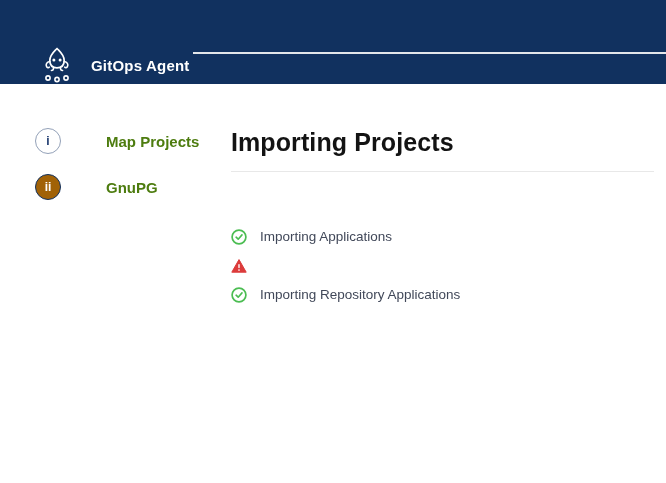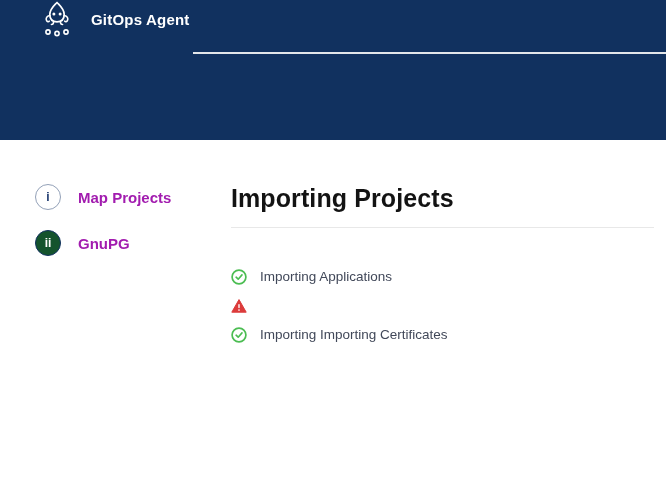--- a/index.html
+++ b/index.html
@@ -5,24 +5,24 @@
   * { margin: 0; padding: 0; box-sizing: border-box; }
   html, body {
     width: 666px; height: 483px;
     background: #ffffff;
     font-family: "Liberation Sans", "DejaVu Sans", sans-serif;
     overflow: hidden;
   }
 
   
   .app-header {
-    height: 140px;
+    height: 84px;
     background: #11315f;
     display: flex;
-    align-items: flex-start;
+    align-items: flex-end;
     padding-left: 40px;
     position: relative;
   }
   .brand {
     display: flex;
     align-items: center;
     gap: 17px;
   }
   .brand-logo { width: 34px; height: 38px; display: block; }
   .brand-name {
@@ -69,28 +69,29 @@
     font-size: 12px;
     font-weight: 700;
     font-style: normal;
   }
   .wizard-step.inactive .step-badge {
     border: 1.5px solid #93a1b8;
     color: #1d3a6e;
     background: #ffffff;
   }
   .wizard-step.active .step-badge {
-    background: #14532d;
+    background: #a16207;
     color: #ffffff;
     border: 1.5px solid #11315f;
   }
   .step-label {
-    color: #a21caf;
+    color: #4d7c0f;
     font-size: 15px;
     font-weight: 700;
+    margin-left: 28px;
   }
 
   
   .content {
     flex: 1;
     padding-right: 12px;
   }
   .content-title {
     font-size: 25px;
     font-weight: 800;
@@ -99,21 +100,21 @@
     margin-top: 0;
   }
   .title-rule {
     height: 1px;
     background: #e8e8e8;
     margin-top: 14px;
     margin-right: 0;
   }
   .import-list {
     list-style: none;
-    margin-top: 34px;
+    margin-top: 50px;
   }
   .import-row {
     display: flex;
     align-items: center;
     gap: 13px;
     height: 29px;
   }
   .status-icon {
     width: 16px; height: 16px;
     display: inline-flex;
@@ -192,18 +193,18 @@
             </svg>
           </span>
       </li>
       <li class="import-row">
         <span class="status-icon">
             <svg width="16" height="16" viewBox="0 0 16 16">
               <circle cx="8" cy="8" r="6.9" fill="none" stroke="#4bbd52" stroke-width="1.7"></circle>
               <path d="M5.1 8.2 L7.2 10.2 L11 5.9" fill="none" stroke="#4bbd52" stroke-width="1.6" stroke-linecap="round" stroke-linejoin="round"></path>
             </svg>
           </span>
-        <span class="import-label">Importing Importing Certificates</span>
+        <span class="import-label">Importing Repository Applications</span>
       </li>
     </ul>
   </main>
 
 </div>
 
 </body></html>

